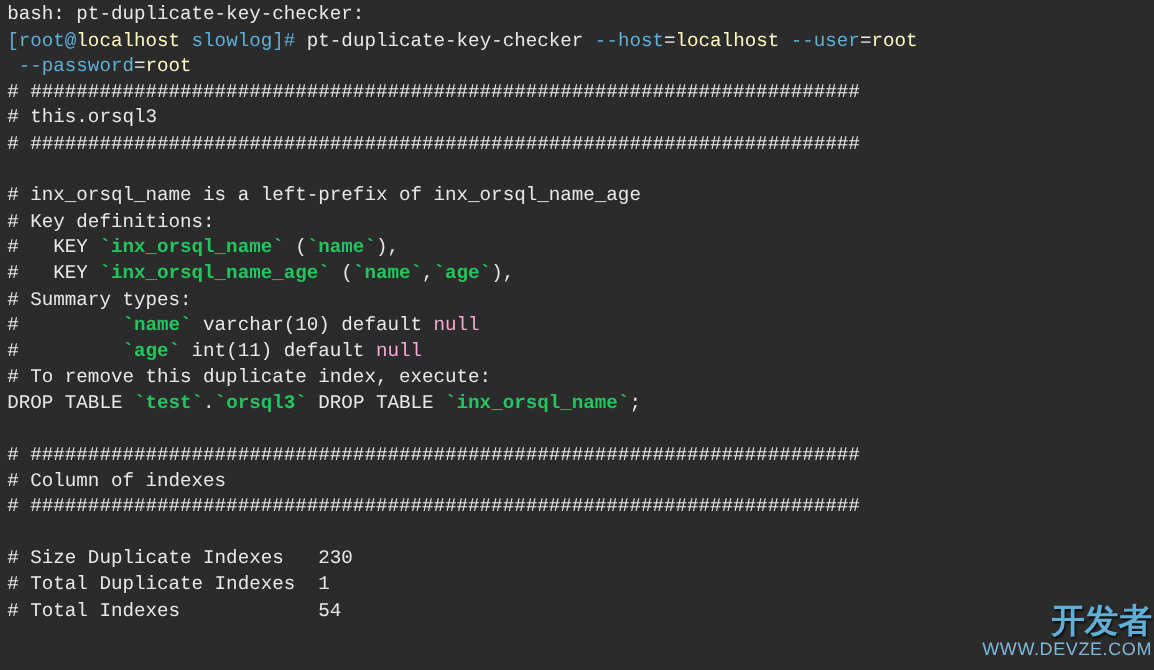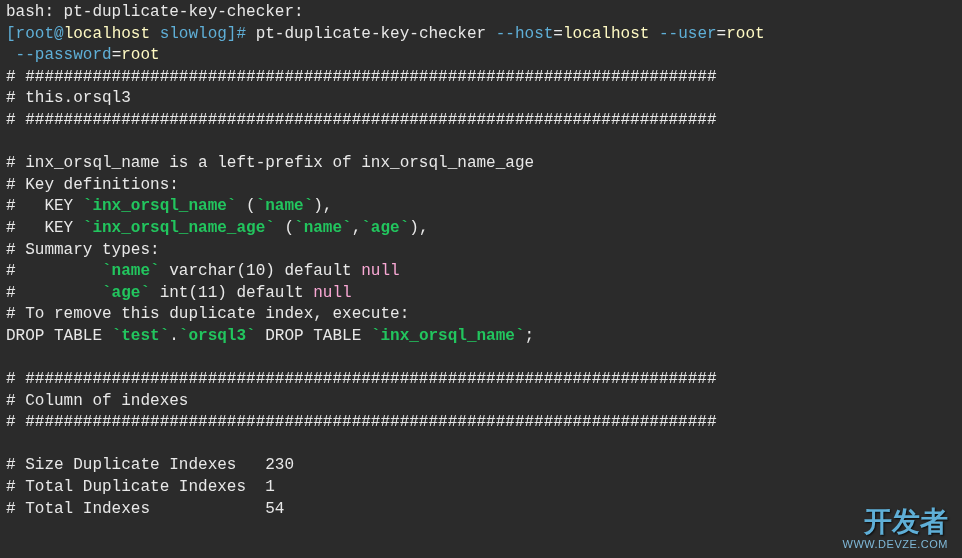--- a/index.html
+++ b/index.html
@@ -17,33 +17,33 @@
     }
     .line { white-space: pre; }
     .blue { color: #5fafd7; }
     .orange { color: #fef9c3; }
     .red { color: #22c55e; font-weight: bold; }
     .purple { color: #f9a8d4; }
     .cmd { color: #e8e8e8; text-align: right; }
     .watermark {
       position: absolute;
       bottom: 8px;
-      right: 14px;
+      right: 2px;
       font-family: sans-serif;
       color: #5fafd7;
       text-align: right;
       line-height: 1.1;
     }
     .watermark .cn {
       font-size: 28px;
       font-weight: bold;
       text-shadow: 1px 1px 2px rgba(0,0,0,0.8);
     }
     .watermark .en {
-      font-size: 11px;
+      font-size: 15px;
       letter-spacing: 0.5px;
       color: #7fb8d8;
     }
   </style>
 </head>
 <body>
 
 <div class="line"><span>bash: pt-duplicate-key-checker:</span></div>
 
 <div class="line"><span class="blue">[</span><span class="blue">root</span><span class="blue">@</span><span class="orange">localhost</span><span class="blue"> slowlog</span><span class="blue">]#</span><span class="cmd"> pt-duplicate-key-checker</span><span> </span><span class="blue">--host</span><span>=</span><span class="orange">localhost</span><span> </span><span class="blue">--user</span><span>=</span><span class="orange">root</span></div>

